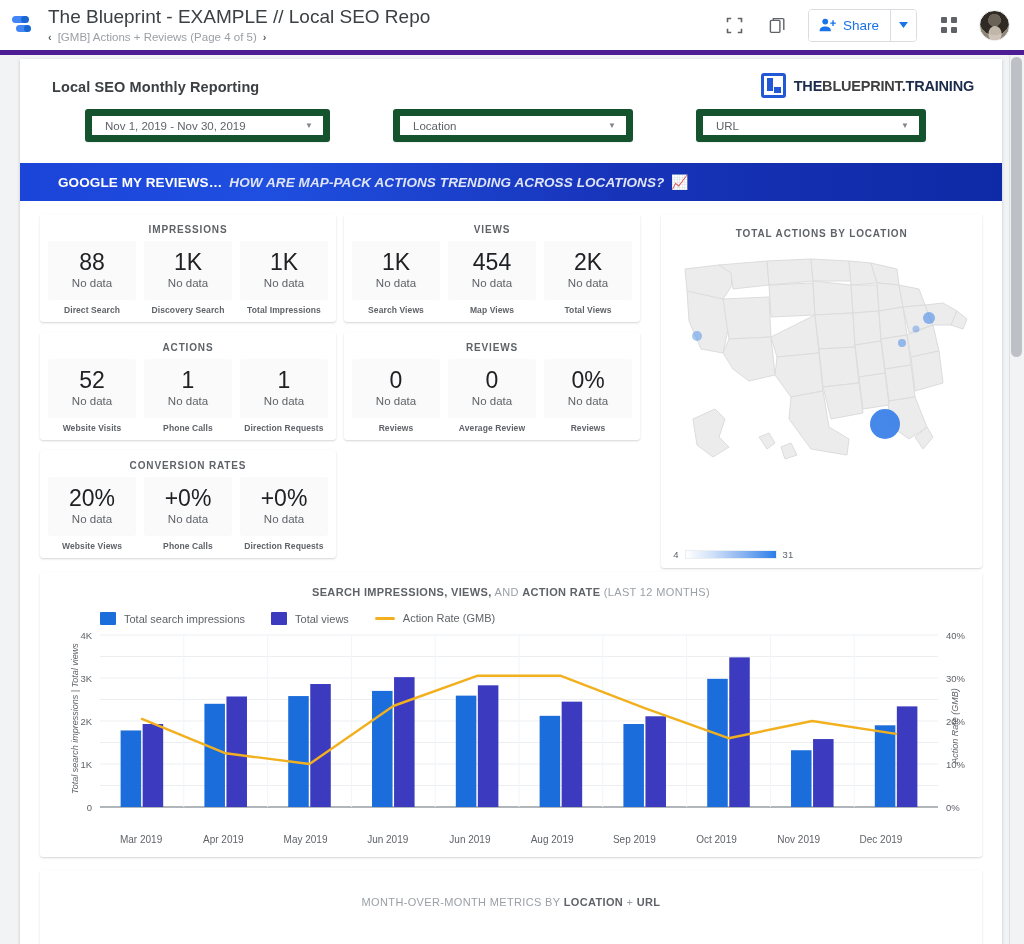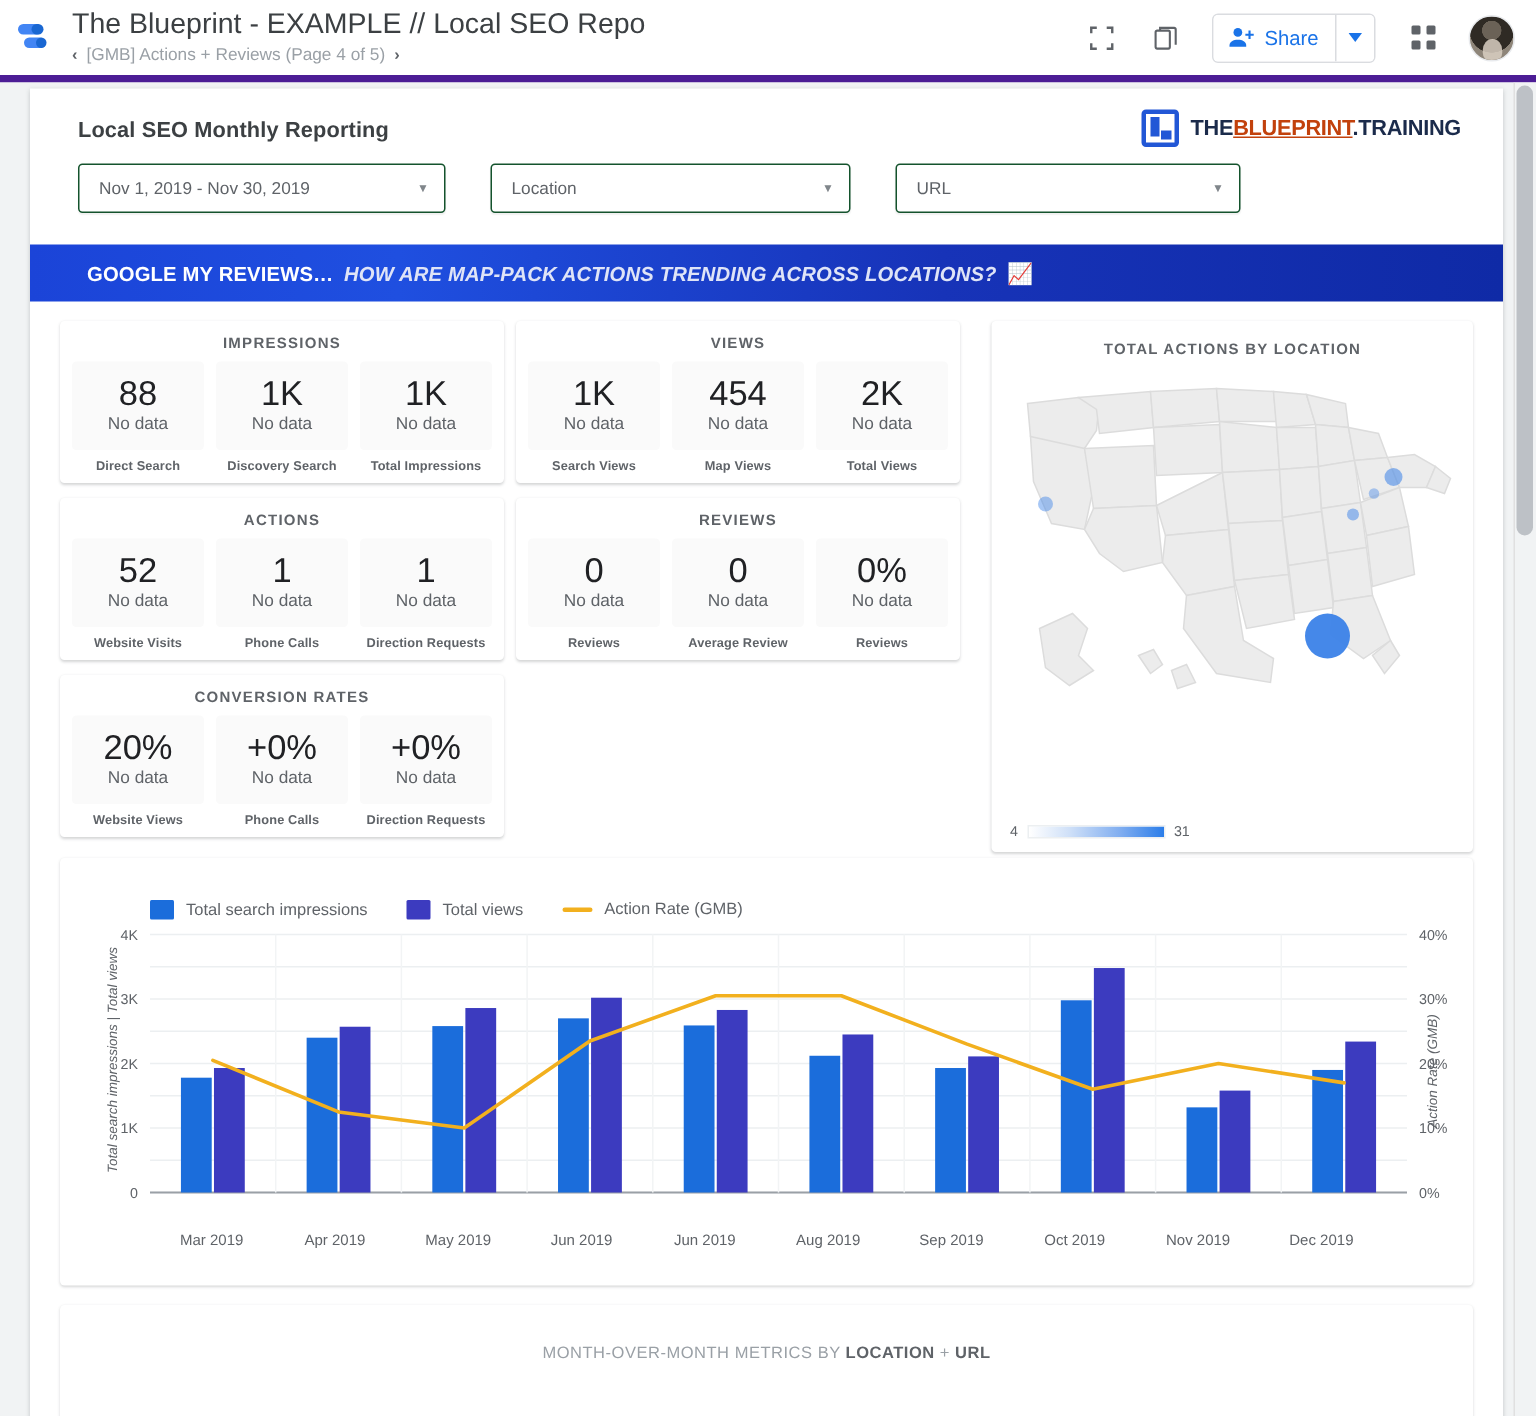--- a/index.html
+++ b/index.html
@@ -90,28 +90,29 @@
     width: 25px; height: 25px; border: 3px solid #2257d6; border-radius: 3px;
     position: relative; background: #fff;
   }
   .brand-mark::before {
     content: ""; position: absolute; left: 3px; top: 2px; width: 6px; height: 13px; background: #2257d6;
   }
   .brand-mark::after {
     content: ""; position: absolute; right: 2px; bottom: 2px; width: 7px; height: 6px; background: #2257d6;
   }
   .brand-text { font-size: 14.5px; font-weight: 800; letter-spacing: -.2px; color: #1b2b4b; }
-  .brand-text .b { color: #c2410c; text-decoration: underline; }
+  .brand-text .b { color: #404040; }
 
   .filters { display: flex; gap: 30px; padding: 14px 32px 0 32px; }
   .filter {
-    height: 33px; border: 1px solid #14532d; border-radius: 3px; background: #fff;
+    height: 33px; border: 7px solid #14532d; border-radius: 3px; background: #fff;
     display: flex; align-items: center; justify-content: space-between;
     padding: 0 10px 0 13px; font-size: 11.5px; color: #5f6368;
     box-shadow: 0 1px 1px rgba(0,0,0,.06);
+    margin-left: 33px;
   }
   .f1 { width: 245px; } .f2 { width: 240px; } .f3 { width: 230px; }
   .filter .tri { color: #80868b; font-size: 8px; }
 
   
   .banner {
     margin: 21px 0 0 0; height: 38px; width: 982px;
     background: linear-gradient(90deg, #1b44d8 0%, #1f4fe0 25%, #1733b8 62%, #0f2aa6 100%);
     display: flex; align-items: center; padding-left: 38px; gap: 7px;
   }
@@ -489,20 +490,21 @@
         </div>
         <div class="map-legend">
           <span>4</span>
           <div class="legend-bar"></div>
           <span>31</span>
         </div>
       </div>
     </div>
 
     <div class="chart-card">
+      <div class="chart-title"><b>SEARCH IMPRESSIONS, VIEWS,</b><span> AND </span><b>ACTION RATE</b><span> (LAST 12 MONTHS)</span></div>
 
       <div class="chart-legend">
         <div class="lg-item">
           <span class="swatch" style="background:#1b6ddb"></span>
           <span>Total search impressions</span>
         </div>
         <div class="lg-item">
           <span class="swatch" style="background:#3c3bbf"></span>
           <span>Total views</span>
         </div>

